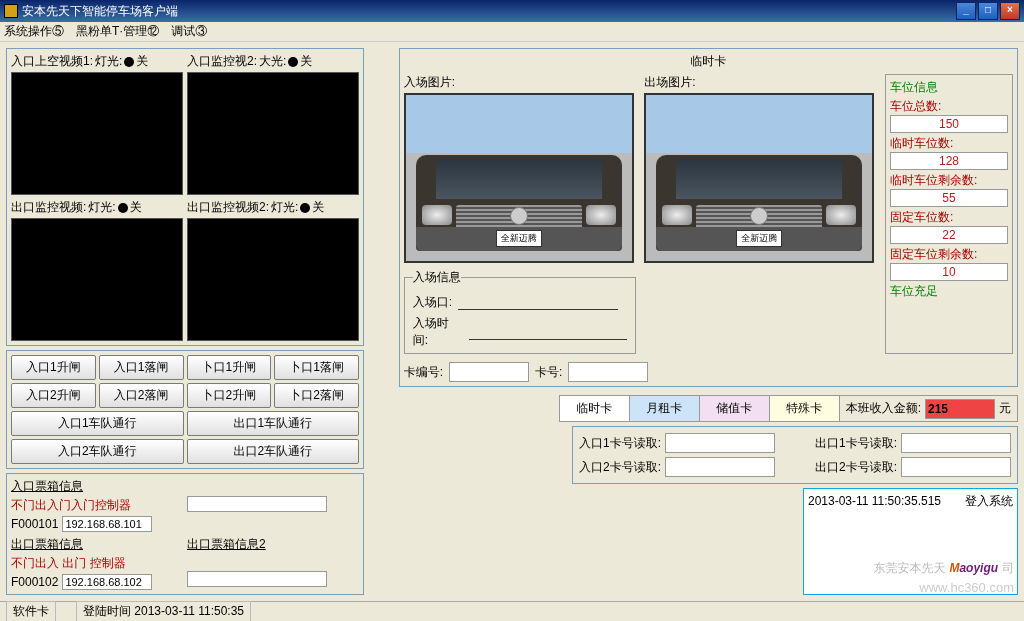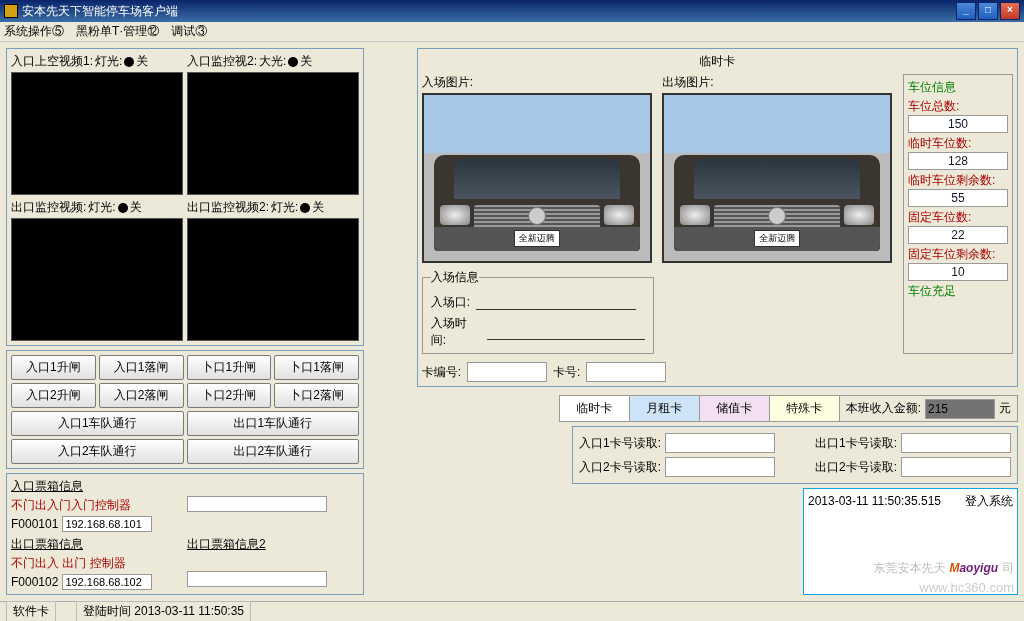--- a/index.html
+++ b/index.html
@@ -45,43 +45,43 @@
 .car { position: absolute; bottom: 10px; left: 10px; right: 10px; top: 60px; border-radius: 18px; }
 .car-body { position: absolute; inset: 0; background: #3b3530; border-radius: 10px 10px 4px 4px; }
 .car-window { position: absolute; top: 4px; left: 20px; right: 20px; height: 40px; background: linear-gradient(#2a3540,#4a5560); border-radius: 8px 8px 0 0; }
 .car-grille { position: absolute; top: 50px; left: 40px; right: 40px; height: 24px; background: repeating-linear-gradient(#999 0 2px,#555 2px 4px); border-radius: 3px; }
 .car-logo { position: absolute; top: 52px; left: 50%; transform: translateX(-50%); width: 18px; height: 18px; background: #ccc; border-radius: 50%; border: 1px solid #777; }
 .car-head-l, .car-head-r { position: absolute; top: 50px; width: 30px; height: 20px; background: radial-gradient(#eee,#888); border-radius: 4px; }
 .car-head-l { left: 6px; } .car-head-r { right: 6px; }
 .car-bumper { position: absolute; bottom: 0; left: 0; right: 0; height: 24px; background: #555; border-radius: 0 0 6px 6px; }
 .plate { position: absolute; bottom: 4px; left: 50%; transform: translateX(-50%); background: #fff; color: #000; font-size: 9px; padding: 1px 4px; border: 1px solid #333; }
 
-.stats-block { width: 110px; border: 1px solid #999; padding: 4px; font-size: 11px; }
+.stats-block { width: 128px; border: 1px solid #999; padding: 4px; font-size: 11px; }
 .stats-block .title { color: #008000; margin-bottom: 2px; }
 .stats-block .field { display: flex; flex-direction: column; margin-bottom: 2px; }
 .stats-block .field span:first-child { color: #a00; }
-.stats-block .field input { text-align: center; border: 1px solid #999; background: #fff; padding: 1px; width: 100%; color: #0f172a; }
+.stats-block .field input { text-align: center; border: 1px solid #999; background: #fff; padding: 1px; width: 100%; color: #b91c1c; }
 .stats-block .green { color: #008000; }
 
 .entry-info { margin-top: 6px; font-size: 12px; }
 .entry-info fieldset { border: 1px solid #999; padding: 4px 8px; }
 .entry-info .row { display: flex; align-items: center; gap: 6px; margin-top: 4px; }
 .entry-info input { border: none; border-bottom: 1px solid #333; background: transparent; width: 160px; }
 
 .card-no-row { display: flex; align-items: center; gap: 6px; margin-top: 8px; font-size: 12px; }
 .card-no-row input { border: 1px solid #999; background: #fff; padding: 2px; width: 80px; }
 
 .tabs { display: flex; margin-top: 4px; border: 1px solid #999; }
 .tabs .tab { flex: 0 0 70px; text-align: center; padding: 4px; border-right: 1px solid #999; font-size: 12px; cursor: pointer; }
 .tabs .t1 { background: #fff; }
 .tabs .t2 { background: #cde3f7; }
 .tabs .t3 { background: #f3dff2; }
 .tabs .t4 { background: #fffde0; }
 .tabs .income { flex: 1; display: flex; align-items: center; justify-content: flex-end; padding: 0 6px; gap: 4px; }
-.tabs .income input { border: 1px solid #999; background: #737373; padding: 2px; width: 70px; }
+.tabs .income input { border: 1px solid #999; background: #ef4444; padding: 2px; width: 70px; font-weight: bold; }
 
 .reader-panel { border: 1px solid #7b9ebd; padding: 6px; display: grid; grid-template-columns: 1fr 1fr; gap: 4px 40px; font-size: 12px; }
 .reader-panel .row { display: flex; align-items: center; gap: 4px; }
 .reader-panel input { border: 1px solid #999; background: #fff; padding: 2px; width: 110px; }
 
 .log-panel { flex: 1; border: 1px solid #0ea5e9; background: #fff; padding: 4px; overflow: auto; font-size: 12px; }
 
 .statusbar { background: #ece9d8; border-top: 1px solid #aaa; height: 20px; display: flex; align-items: center; padding: 0 6px; gap: 20px; font-size: 12px; }
 .statusbar .cell { border: 1px solid #bbb; padding: 1px 6px; }
 

